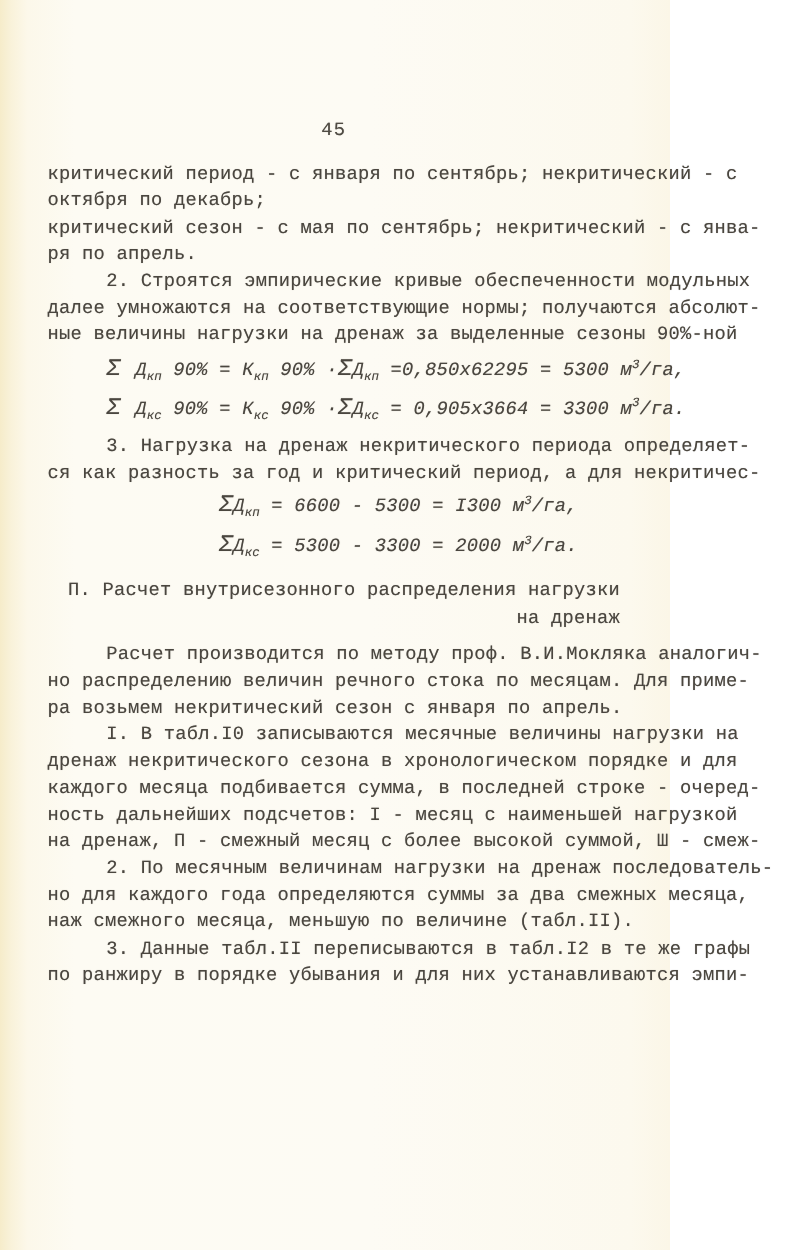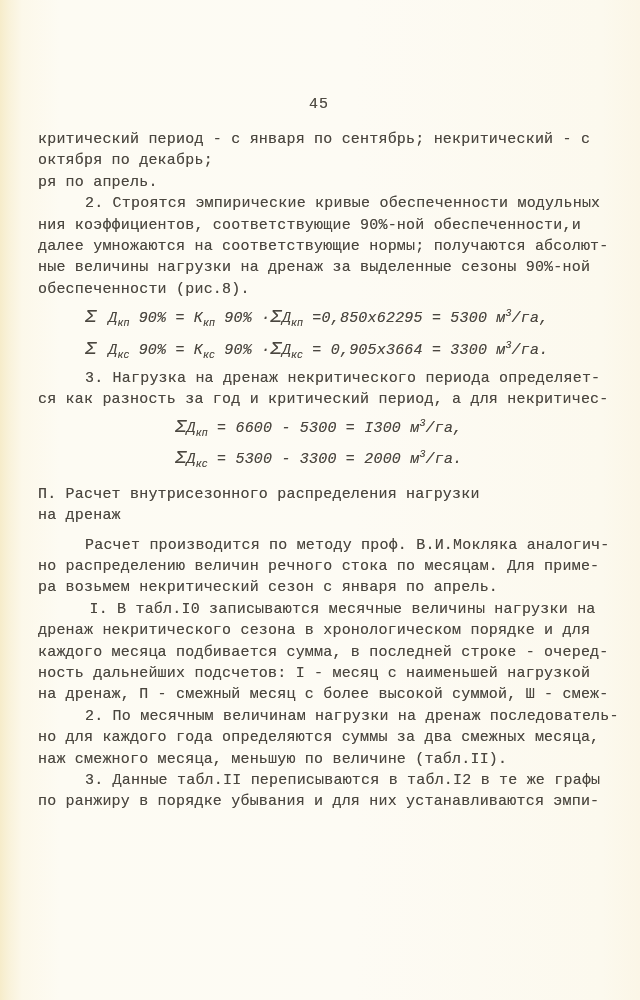--- a/index.html
+++ b/index.html
@@ -1,21 +1,21 @@
 <!DOCTYPE html>
 <html><head>
 <meta charset="utf-8">
 <style>
   html,body{margin:0;padding:0;}
   body{
     width:640px;height:1000px;overflow:hidden;
     font-family:"Liberation Mono","DejaVu Sans Mono",monospace;
   }
   .page{
-    position:relative;width:640px;height:1000px;
+    position:relative;width:536px;height:1000px;
     background:
       linear-gradient(90deg,#f6ecca 0px,#f9f2da 9px,#fcf8ea 22px,#fdfbf3 60px,#fdfbf4 55%,#fcf9ee 94%,#fbf6e7 100%);
     color:#4a463f;
   }
   .content{padding:96px 40px 0 38px;}
   .pagenum{
     text-align:center;font-size:15px;letter-spacing:1px;
     margin:0 0 16px 0;color:#4f4b43;
     text-shadow:0 0 .6px rgba(74,70,63,.55);
   }
@@ -26,43 +26,42 @@
   }
   .ind{padding-left:47px;text-align:center;}
   .fgroup1{margin:3px 0 2px 0;}
   .fgroup2{margin:2px 0 2px 0;}
   .formula{line-height:27px;padding-left:47px;font-style:italic;}
   .formula.deep{padding-left:137px;}
   .sig{font-size:19px;}
   .sub{font-size:10px;vertical-align:-4px;letter-spacing:0;}
   .sup{font-size:10px;vertical-align:6px;letter-spacing:0;}
   .headblock{margin:8px 0 8px 0;}
-  .head{ text-align:left;font-size:15px;line-height:21.4px;letter-spacing:.2px;
+  .head{ text-align:right;font-size:15px;line-height:21.4px;letter-spacing:.2px;
     margin:0;color:#4a463f;text-shadow:0 0 .6px rgba(74,70,63,.5);}
 </style>
 </head>
 <body>
 
 <div class="page">
   <div class="content">
 
     <div class="pagenum">45</div>
 
     <div>
       <p class="ln">критический период - с января по сентябрь; некритический - с</p>
       <p class="ln">октября по декабрь;</p>
+      <p class="ln">критический сезон - с мая по сентябрь; некритический - с янва-</p>
       <p class="ln">ря по апрель.</p>
     </div>
 
     <div>
       <p class="ln ind">2. Строятся эмпирические кривые обеспеченности модульных</p>
-      <p class="ln">ния коэффициентов, соответствующие 90%-ной обеспеченности,и</p>
       <p class="ln">далее умножаются на соответствующие нормы; получаются абсолют-</p>
       <p class="ln">ные величины нагрузки на дренаж за выделенные сезоны 90%-ной</p>
-      <p class="ln">обеспеченности (рис.8).</p>
     </div>
 
     <div class="fgroup1">
       <p class="ln formula"><span class="sig">Σ </span><span>Д</span><span class="sub">кп</span><span> 90% = К</span><span class="sub">кп</span><span> 90% ·</span><span class="sig">Σ</span><span>Д</span><span class="sub">кп</span><span> =0,850x62295 = 5300 м</span><span class="sup">3</span><span>/га,</span></p>
       <p class="ln formula"><span class="sig">Σ </span><span>Д</span><span class="sub">кс</span><span> 90% = К</span><span class="sub">кс</span><span> 90% ·</span><span class="sig">Σ</span><span>Д</span><span class="sub">кс</span><span> = 0,905x3664 = 3300 м</span><span class="sup">3</span><span>/га.</span></p>
     </div>
 
     <div>
       <p class="ln ind">3. Нагрузка на дренаж некритического периода определяет-</p>
       <p class="ln">ся как разность за год и критический период, а для некритичес-</p>

